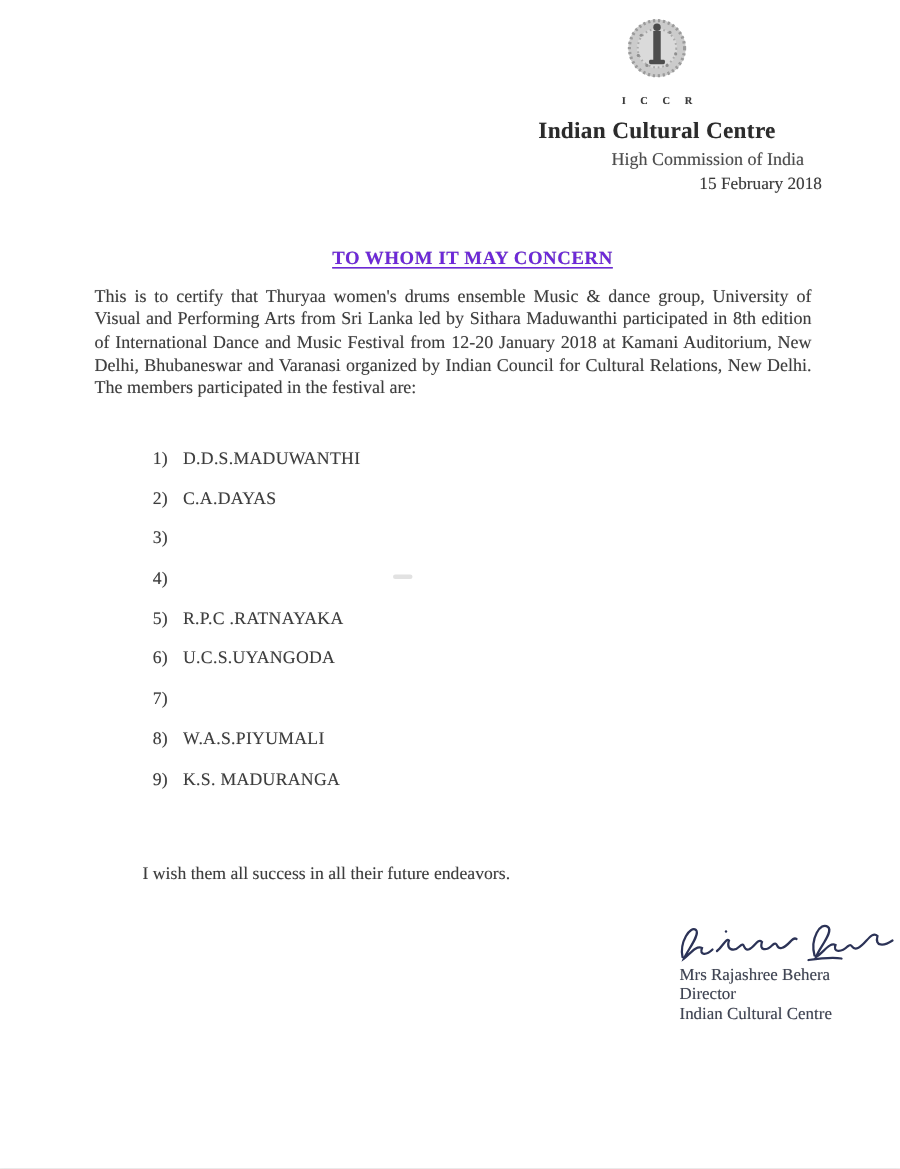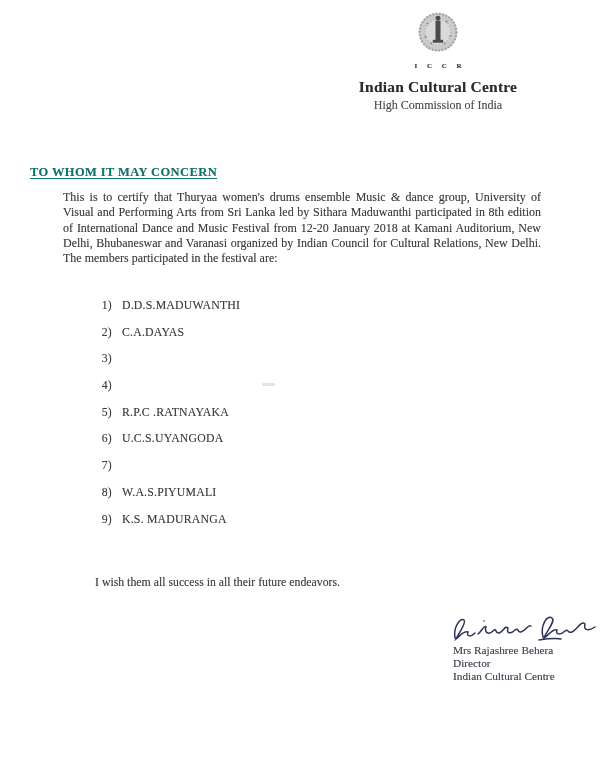--- a/index.html
+++ b/index.html
@@ -36,41 +36,43 @@
     margin-top: 8px;
     font-size: 15.5px;
     font-weight: bold;
     letter-spacing: 0.2px;
     color: #2b2b2b;
   }
   .org-subtitle {
     margin-top: 2px;
     font-size: 12px;
     color: #4d4d4d;
+    text-align: right;
   }
   .date-line {
     position: absolute;
     top: 117px;
     left: 380px;
     width: 168px;
     text-align: right;
     font-size: 11.5px;
     color: #3a3a3a;
   }
 
   
   .letter-title {
     position: absolute;
     top: 165px;
     left: 30px;
     width: 570px;
+    text-align: center;
     font-size: 12.5px;
     font-weight: bold;
     letter-spacing: 0.4px;
-    color: #0f766e;
+    color: #6d28d9;
     text-decoration: underline;
     text-underline-offset: 2px;
   }
   .letter-body {
     position: absolute;
     top: 190px;
     left: 63px;
     width: 478px;
     font-size: 12px;
     line-height: 15.3px;
@@ -155,20 +157,21 @@
         <circle cx="24" cy="8.5" r="2.6" fill="#4c4c4c"></circle>
         <rect x="21.4" y="11" width="5.2" height="21" fill="#4c4c4c"></rect>
         <rect x="18.5" y="31" width="11" height="3.2" rx="1" fill="#4c4c4c"></rect>
       </svg>
     </span>
     <div class="seal-caption soft">I C C R</div>
     <div class="org-name soft">Indian Cultural Centre</div>
     <div class="org-subtitle soft">High Commission of India</div>
   </div>
 
+  <div class="date-line soft">15 February 2018</div>
 
   <div class="letter-title soft">TO WHOM IT MAY CONCERN</div>
 
   <div class="letter-body soft">This is to certify that Thuryaa women's drums ensemble Music &amp; dance group, University of Visual and Performing Arts from Sri Lanka led by Sithara Maduwanthi participated in 8th edition of International Dance and Music Festival from 12-20 January 2018 at Kamani Auditorium, New Delhi, Bhubaneswar and Varanasi organized by Indian Council for Cultural Relations, New Delhi. The members participated in the festival are:</div>
 
   <div class="member-list">
     <div class="member-row soft">
       <span class="member-num">1)</span>
       <span class="member-name">D.D.S.MADUWANTHI</span>
     </div>

